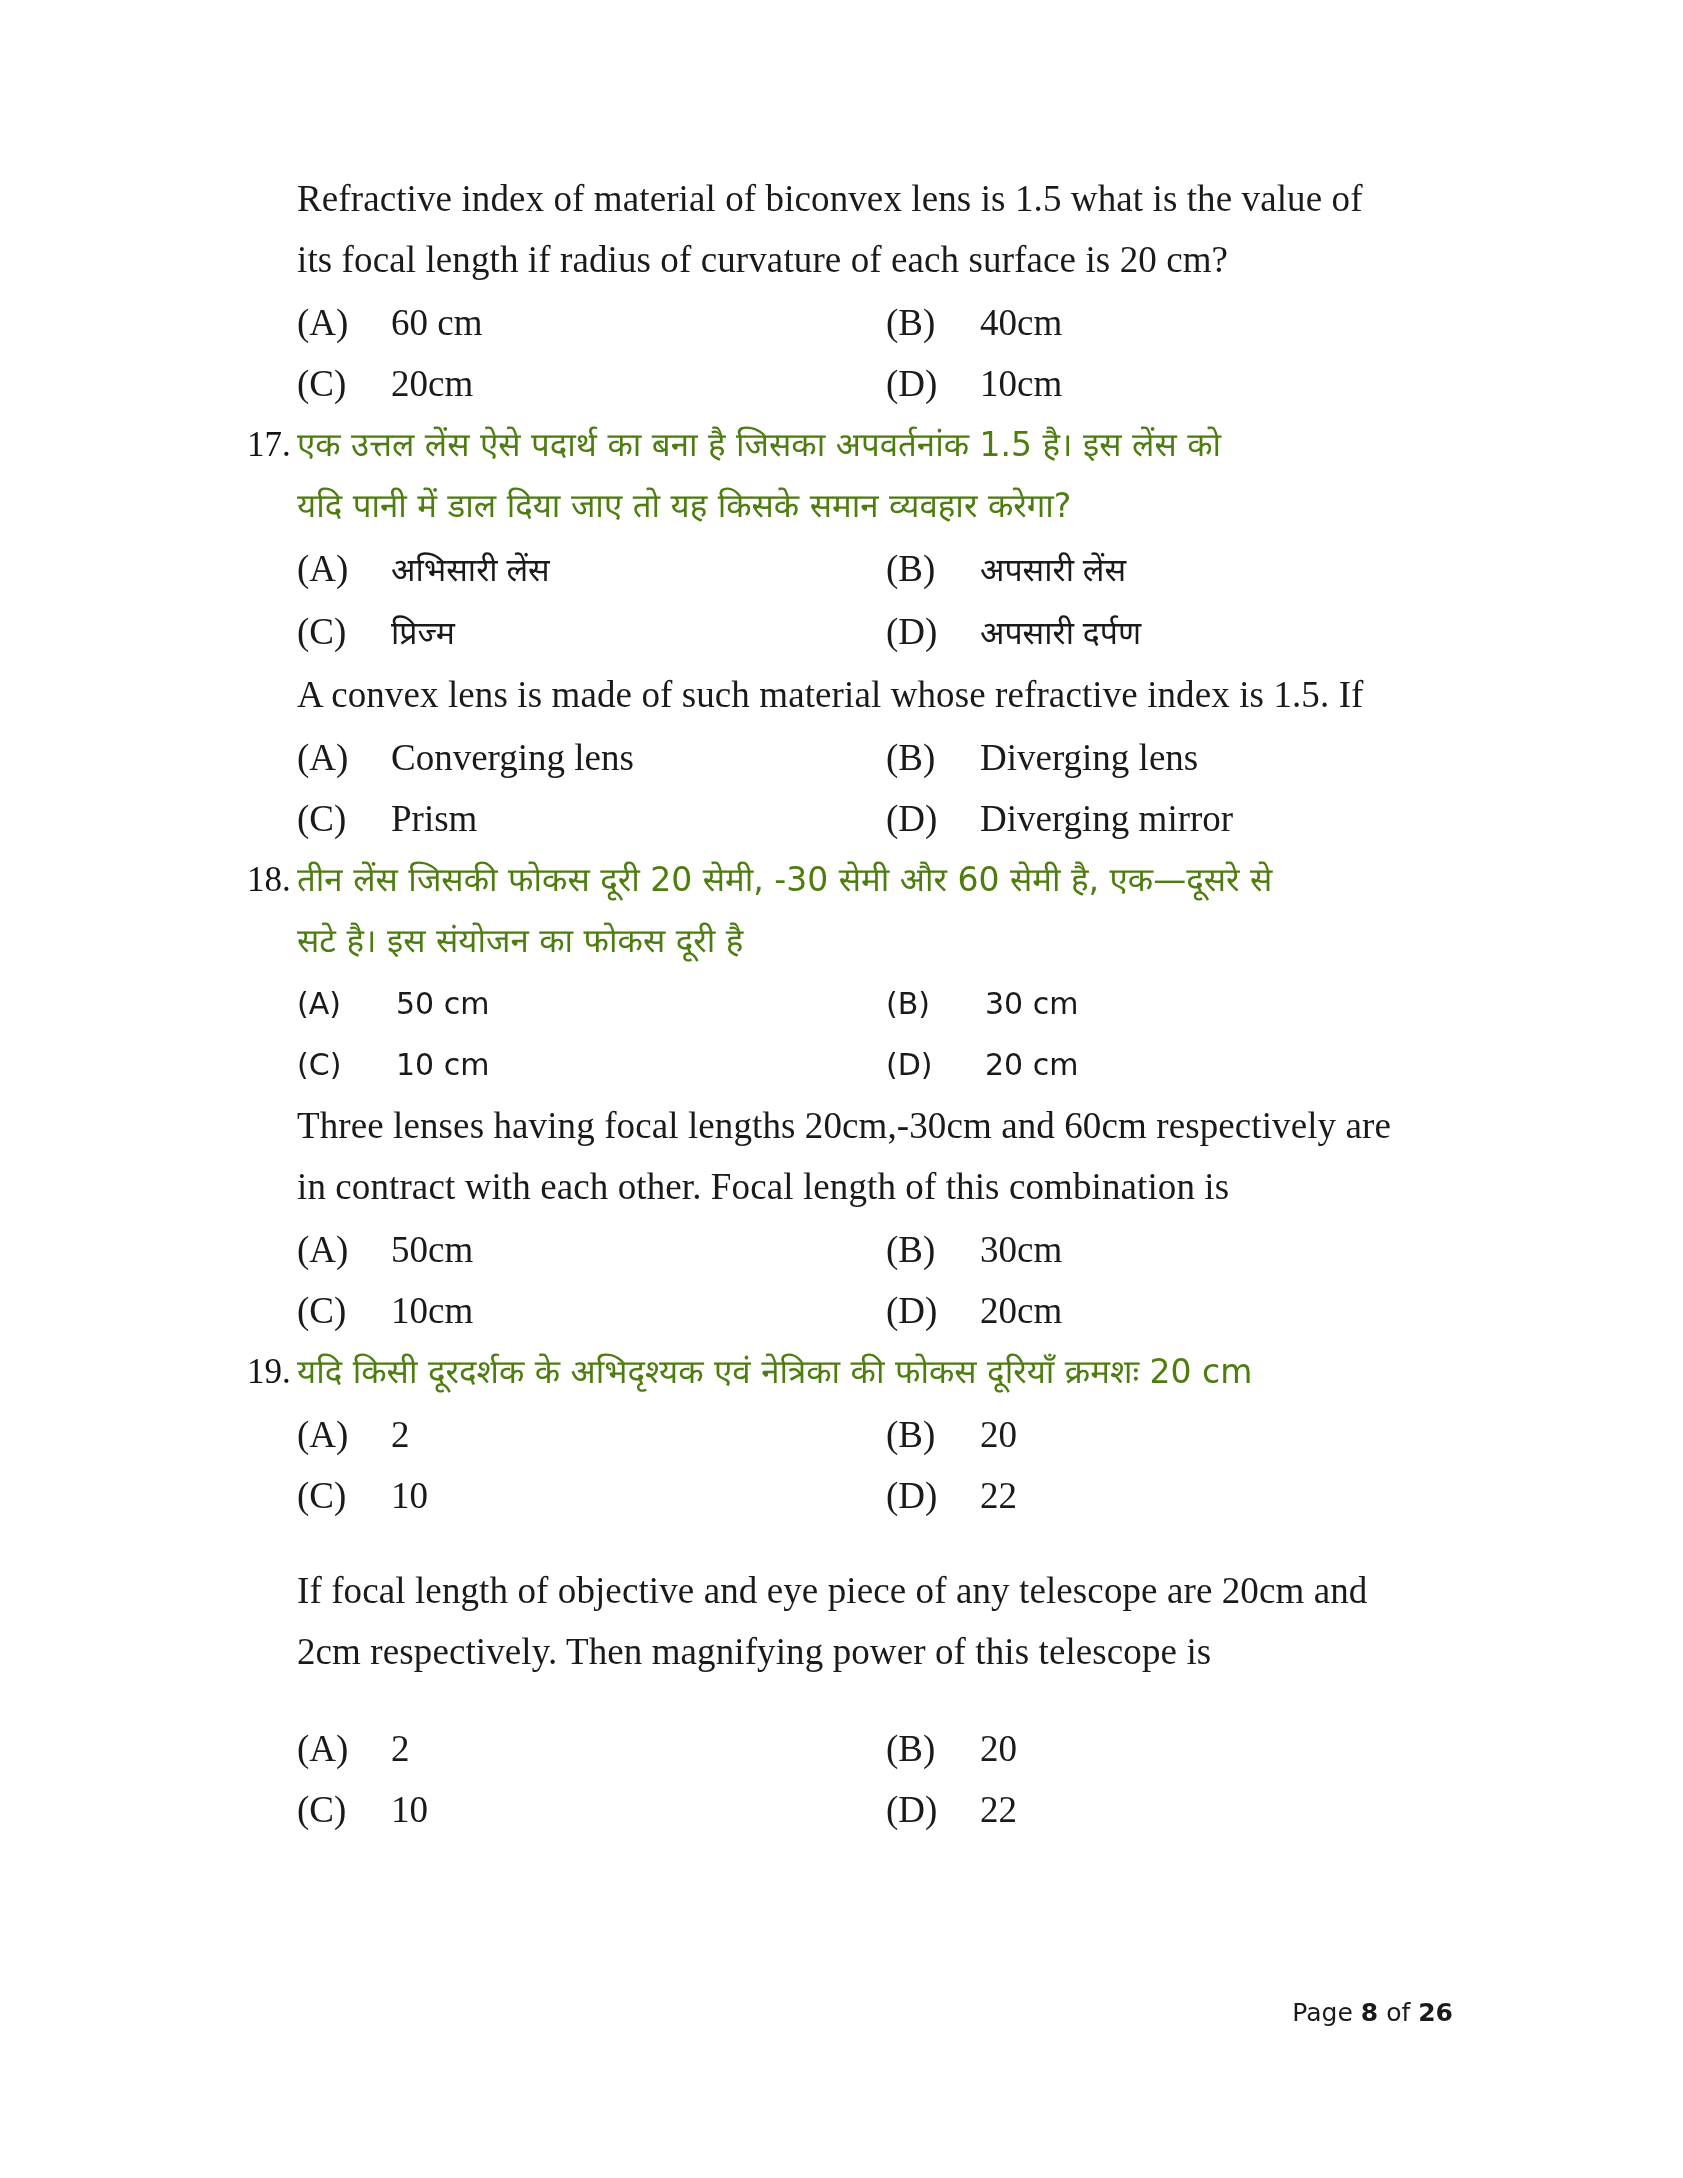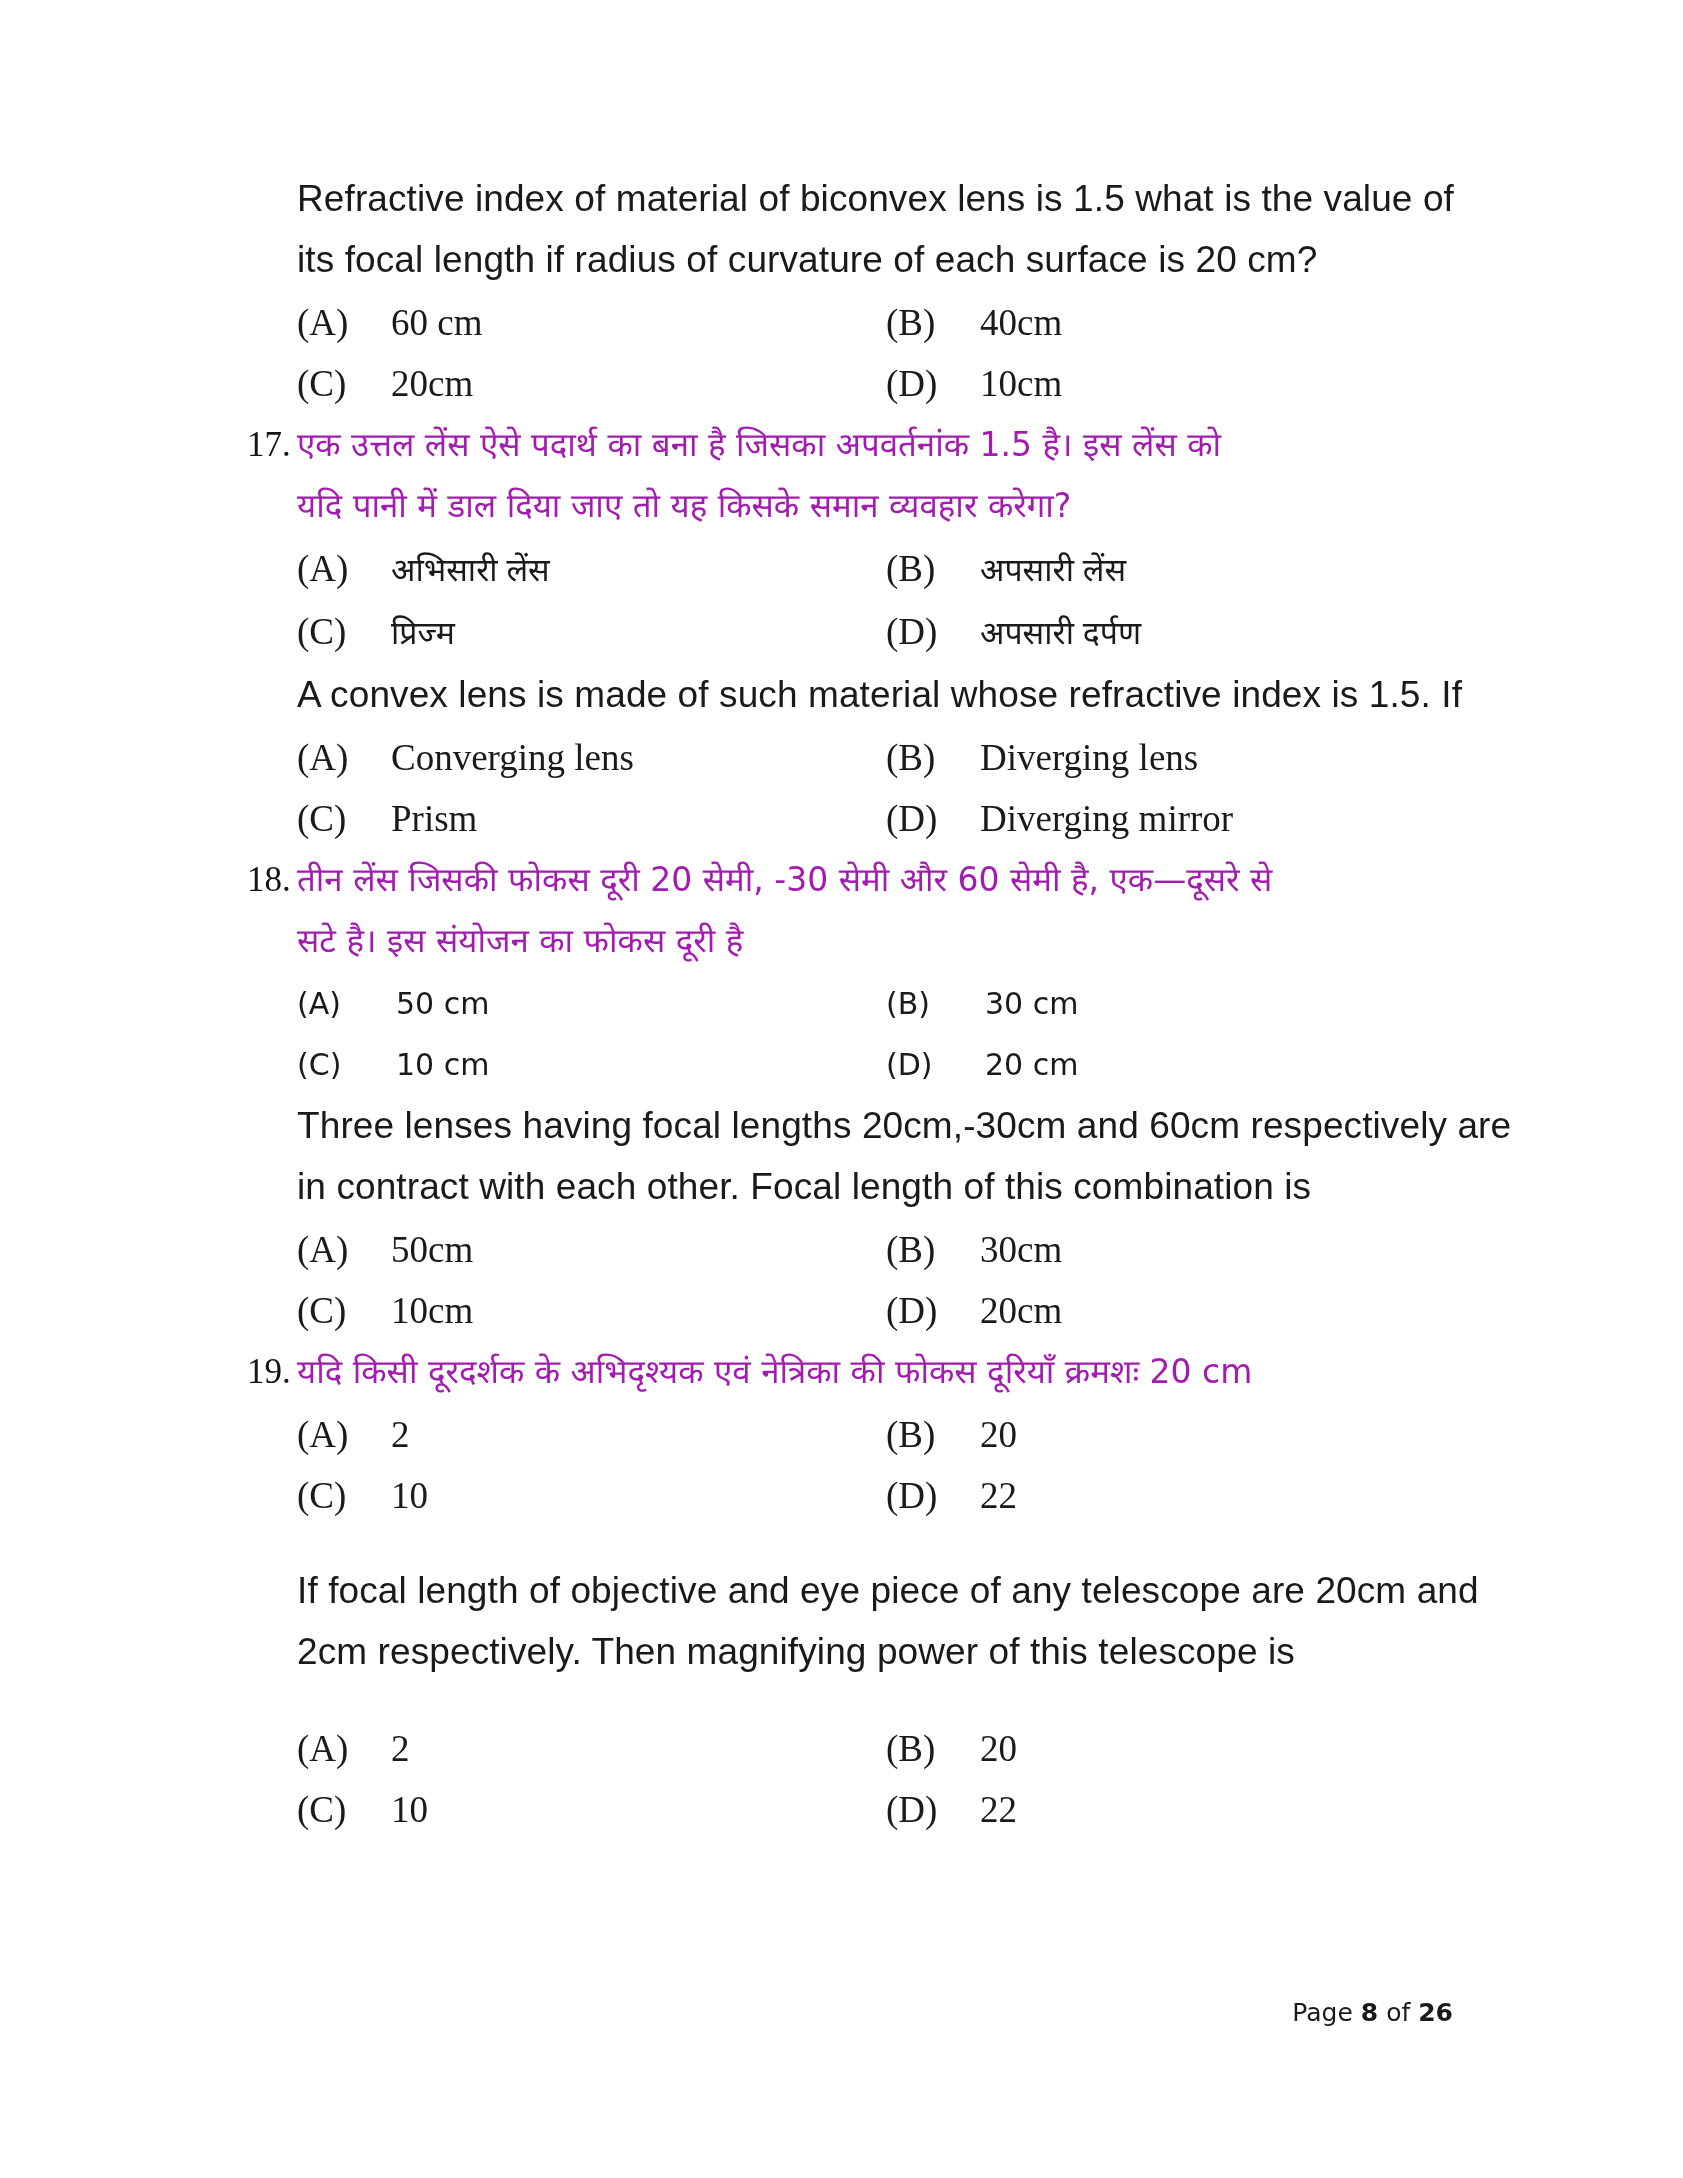--- a/index.html
+++ b/index.html
@@ -22,33 +22,33 @@
   .content {
     position: absolute;
     left: 297px;
     top: 168px;
     width: 1089px;
   }
 
   
   .qline,
   .stem-line {
-    font-family: Liberation Sans, sans-serif;
+    font-family: Liberation Serif, serif;
     font-size: 37px;
     line-height: 61px;
     color: #1a1a1a;
     white-space: nowrap;
     letter-spacing: 0.1px;
   }
 
   .hindi {
     font-family: "DejaVu Sans", "Liberation Sans", sans-serif;
     font-size: 33px;
     line-height: 61px;
-    color: #a21caf;
+    color: #4d7c0f;
     white-space: nowrap;
   }
 
   .block {
     margin-bottom: 0;
   }
 
   
   .numbered {
     position: relative;

